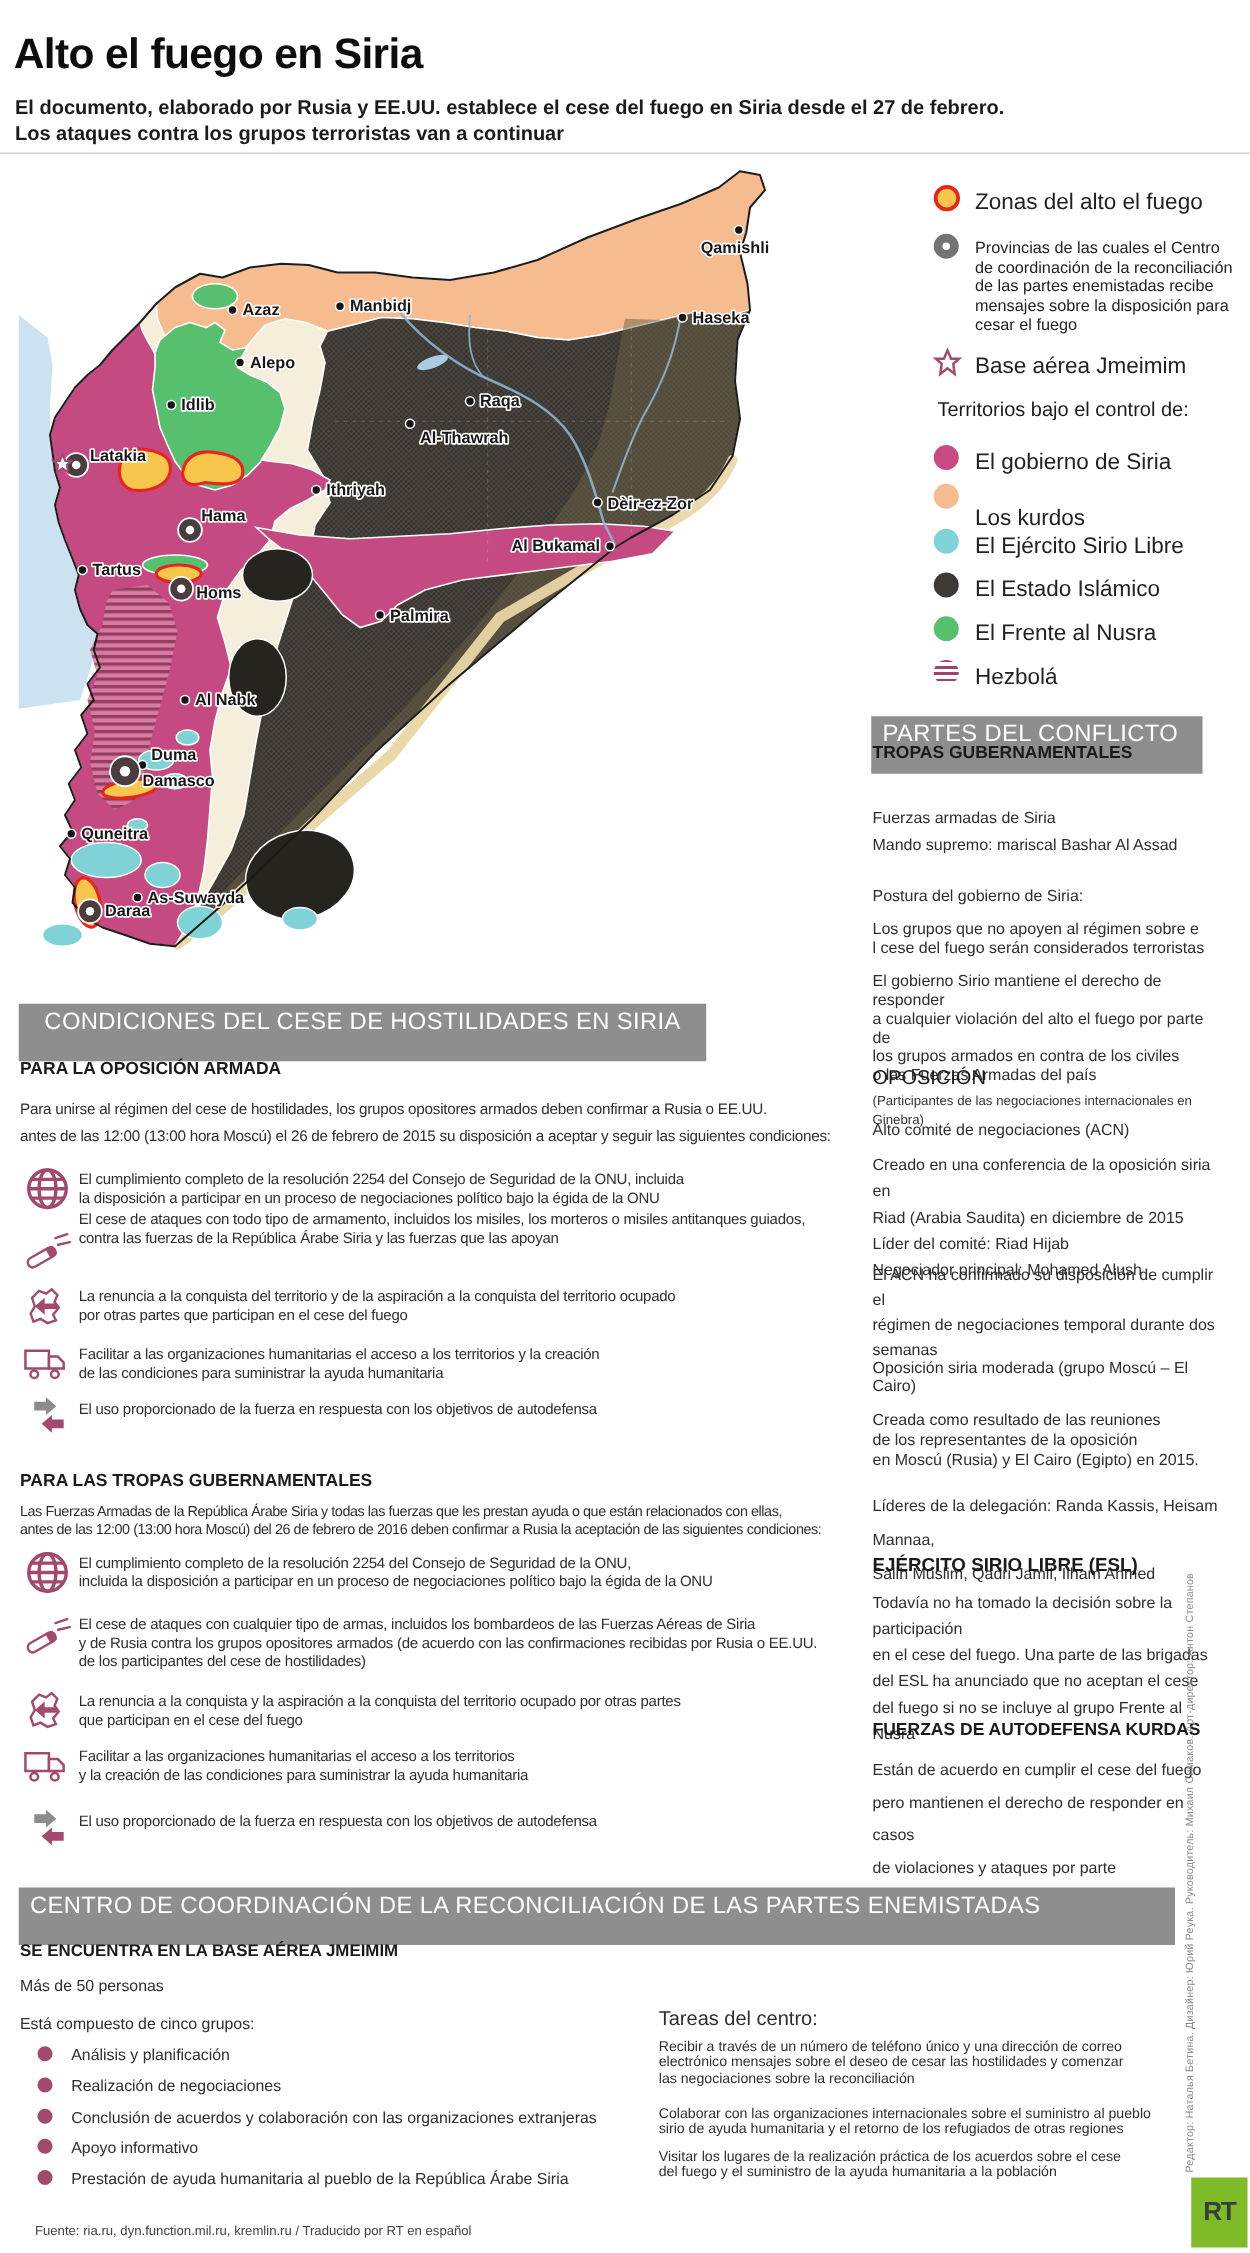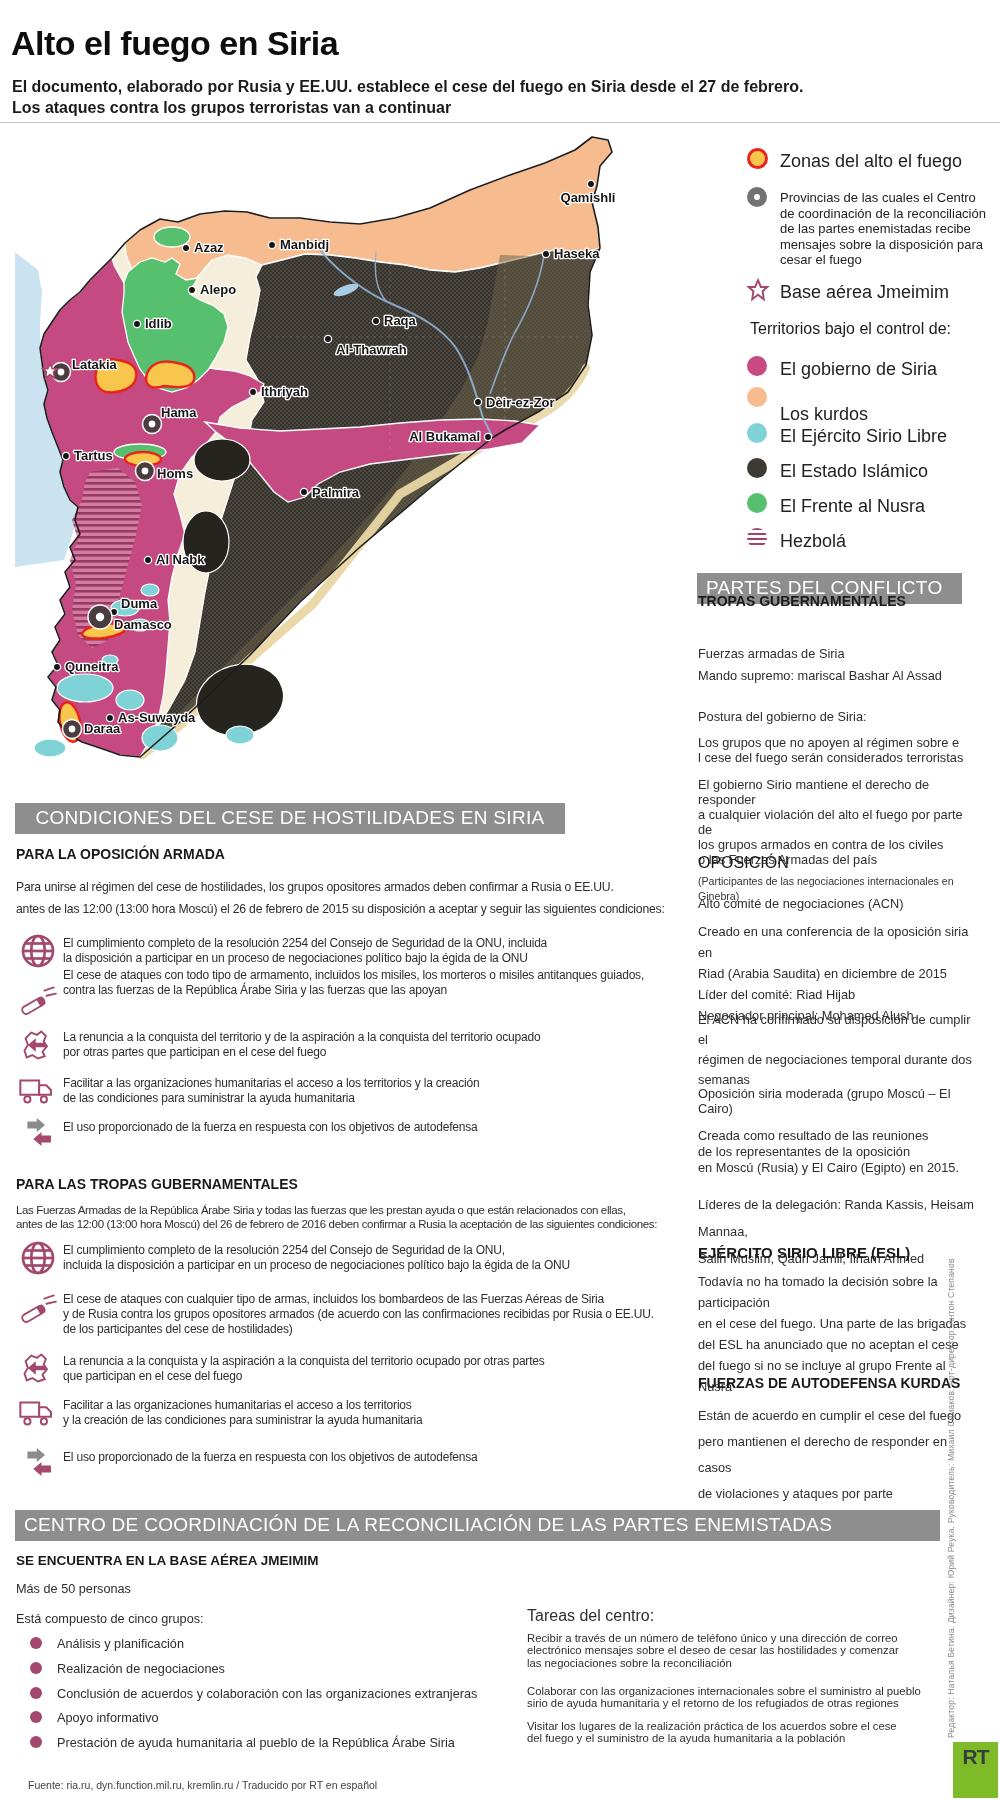--- a/index.html
+++ b/index.html
@@ -2,21 +2,21 @@
 <html><head>
 <meta charset="utf-8">
 <style>
   html,body{margin:0;padding:0;background:#fff;}
   .page{position:relative;width:1000px;height:1802px;background:#fff;overflow:hidden;
         font-family:"Liberation Sans",sans-serif;color:#2b2b2b;}
   .abs{position:absolute;}
   .title{left:11px;top:24px;font-size:34px;font-weight:bold;color:#0d0d0d;letter-spacing:-0.5px;}
   .subtitle{left:12px;top:76px;font-size:16px;font-weight:bold;color:#1b1b1b;line-height:21px;white-space:pre-line;}
   .hr{left:0;top:122px;width:1000px;height:1px;background:#c9c9c9;}
-  .banner{background:#8e8e8e;color:#fff;font-size:19px;letter-spacing:.3px;padding:4px 9px 5px 9px;box-sizing:border-box;white-space:nowrap;overflow:hidden;}
+  .banner{background:#8e8e8e;color:#fff;font-size:19px;letter-spacing:.3px;padding:4px 9px 20px 9px;box-sizing:border-box;white-space:nowrap;overflow:hidden;}
   .pre{white-space:pre-line;}
   
   .sw{width:20px;height:20px;border-radius:50%;}
   .leg-label{font-size:18px;color:#222;}
   .leg-par{font-size:13px;line-height:15.5px;color:#222;}
   .terr-title{font-size:16px;color:#1c1c1c;}
   .hez{background:repeating-linear-gradient(180deg,#a2426b 0 2px,#fff 2px 5px);}
   .prov-ic{background:#737373;display:flex;align-items:center;justify-content:center;}
   .prov-ic .dot{width:6px;height:6px;border-radius:50%;background:#fff;}
   .cf-ic{background:#f8c64d;border:3px solid #e8251c;width:15px;height:15px;}
@@ -34,21 +34,21 @@
   .li-text{left:63px;font-size:12px;letter-spacing:-0.2px;line-height:15px;color:#2e2e2e;width:640px;}
   .li-icon{left:18px;width:40px;height:36px;}
   
   .c-h{font-size:13.5px;font-weight:bold;color:#1a1a1a;}
   .c-body{font-size:12.7px;color:#2e2e2e;}
   .g-dot{width:12px;height:12px;border-radius:50%;background:#a3496d;}
   .task{left:527px;font-size:11.3px;line-height:12.3px;color:#2e2e2e;width:440px;}
   .footer{left:28px;top:1779px;font-size:10.5px;color:#424242;}
   .credits{left:946px;top:1088px;height:650px;writing-mode:vertical-rl;transform:rotate(180deg);
            font-size:8.5px;color:#8a8a8a;letter-spacing:.2px;}
-  .rt{left:953px;top:1742px;width:45px;height:56px;background:#7fba28;display:flex;align-items:flex-start;justify-content:center;}
+  .rt{left:953px;top:1742px;width:45px;height:56px;background:#7fba28;display:flex;align-items:center;justify-content:center;}
   .rt span{font-size:21px;font-weight:bold;color:#35403a;line-height:30px;letter-spacing:-1px;}
   
   svg text{font-size:13px;font-weight:bold;fill:#161616;paint-order:stroke;stroke:#ffffff;stroke-width:2.6px;stroke-linejoin:round;}
   .lbl-end{text-anchor:end;} .lbl-mid{text-anchor:middle;}
 </style>
 </head>
 <body>
 
 <div class="page">
 

